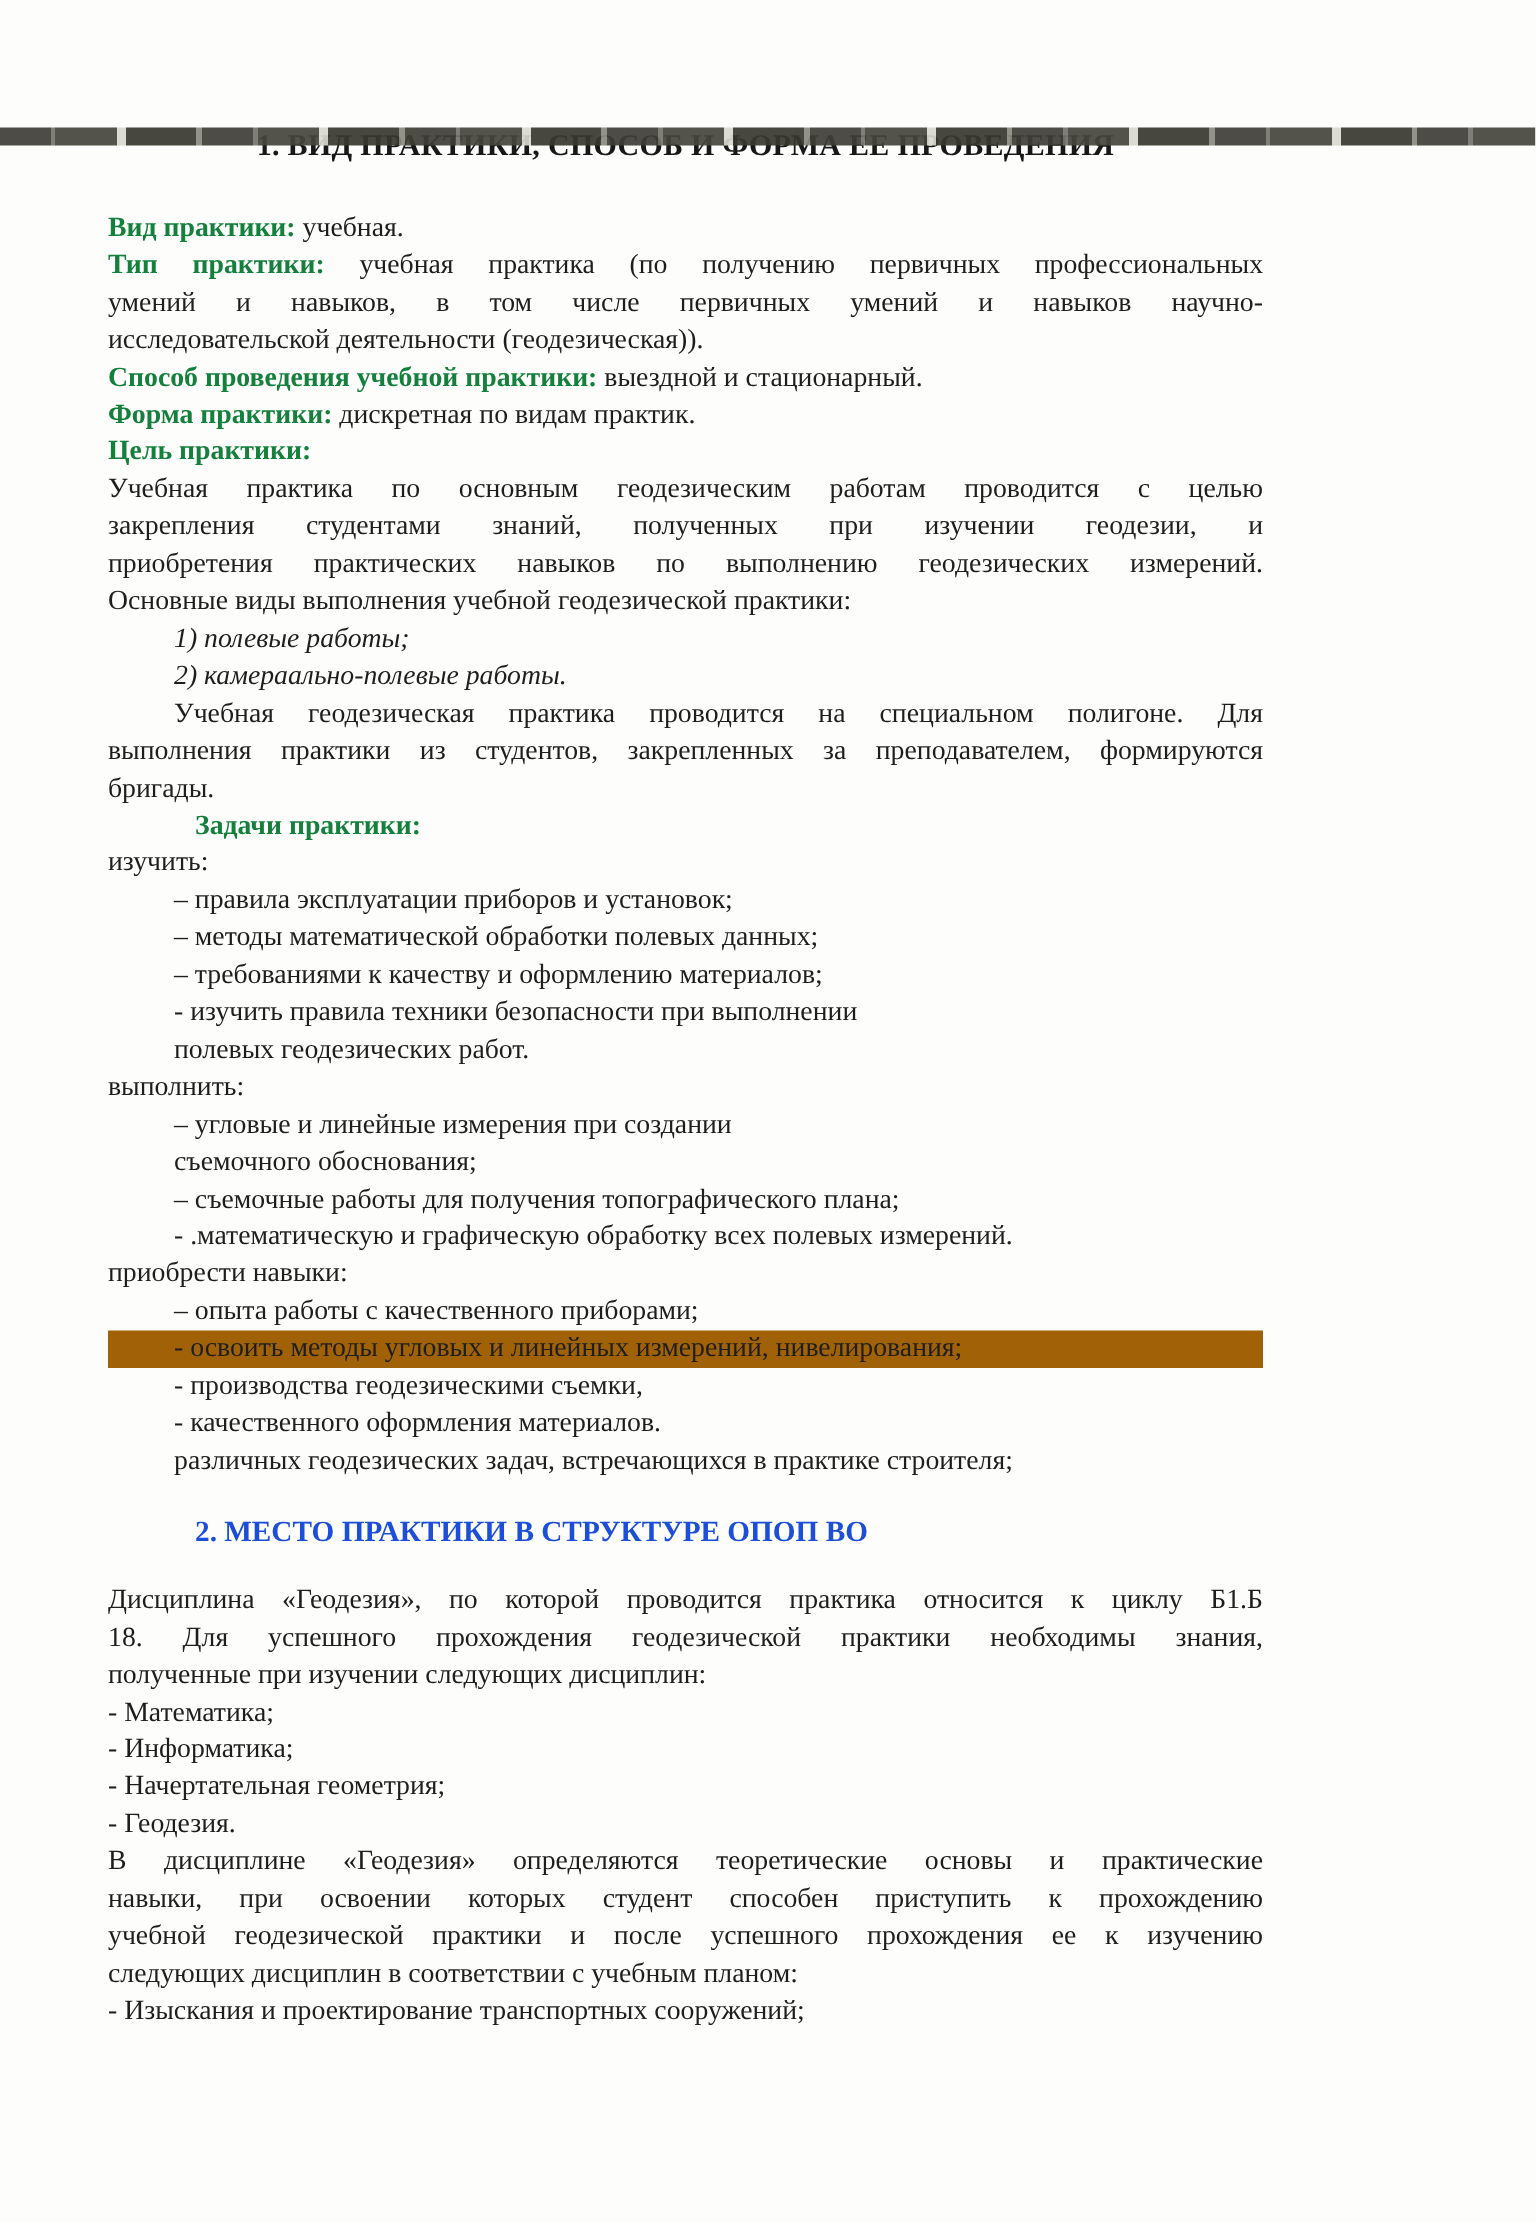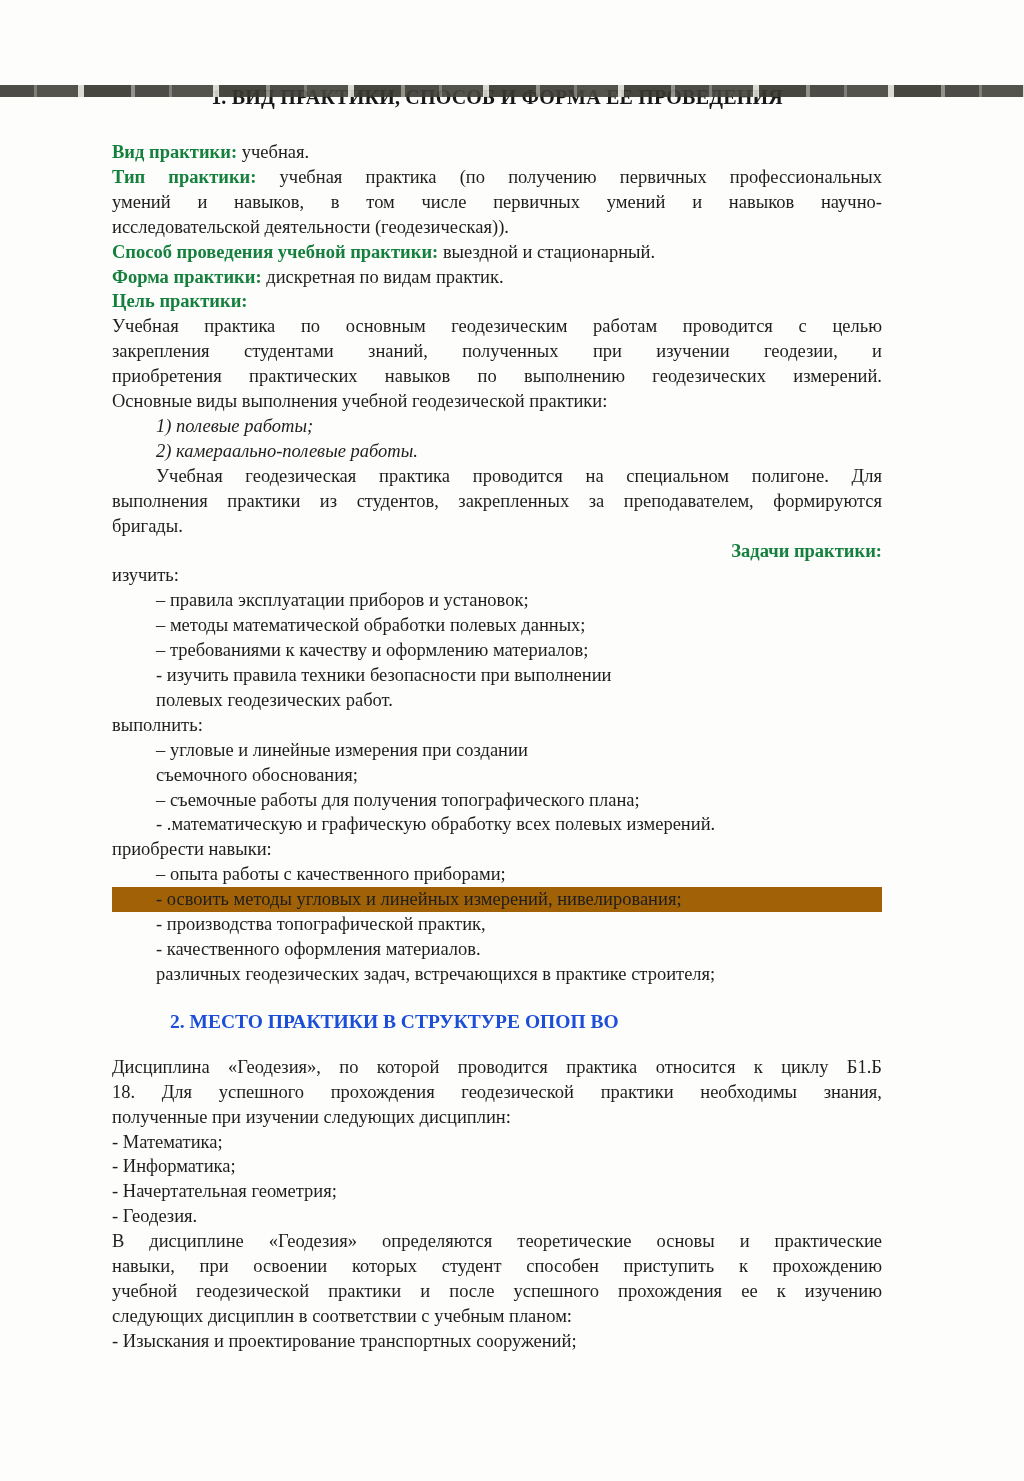--- a/index.html
+++ b/index.html
@@ -19,21 +19,21 @@
       repeating-linear-gradient(90deg,
         #3e3d36 0px, #3e3d36 34px,
         #75746b 34px, #75746b 37px,
         #45443c 37px, #45443c 78px,
         #d9d8cf 78px, #d9d8cf 84px,
         #38372f 84px, #38372f 131px,
         #8a897f 131px, #8a897f 135px);
     opacity: 0.92;
   }
 
-  .content { margin: 0 118px 0 112px; width: 770px; }
+  .content { margin: 0 118px 0 72px; width: 770px; }
 
   .title {
     margin: 85px 0 0 0;
     text-align: center;
     font-size: 20px; font-weight: 700;
     line-height: 24px;
     letter-spacing: 0.2px;
     color: #181818;
   }
 
@@ -41,21 +41,21 @@
   .lines2 { margin-top: 21px; }
 
   .line {
     font-size: 18.5px;
     line-height: 24.9px;
     white-space: nowrap;
     color: #1e1e1e;
   }
   .line.just { white-space: normal; text-align: justify; text-align-last: justify; }
   .line.ind1 { padding-left: 44px; }
-  .line.ind2 { padding-left: 58px; text-align: right; }
+  .line.ind2 { padding-left: 58px; }
   .line.ital { font-style: italic; }
   .line.shade { background: #a16207; }
   .bold { font-weight: 700; color: #15803d; }
 
   .heading2 {
     margin: 23px 0 0 58px;
     font-size: 19.5px; font-weight: 700;
     line-height: 24px;
     color: #1d4ed8;
   }
@@ -94,21 +94,21 @@
         <div class="line ind1"><span>- изучить правила техники безопасности при выполнении</span></div>
         <div class="line ind1"><span>полевых геодезических работ.</span></div>
         <div class="line"><span>выполнить:</span></div>
         <div class="line ind1"><span>– угловые и линейные измерения при создании</span></div>
         <div class="line ind1"><span>съемочного обоснования;</span></div>
         <div class="line ind1"><span>– съемочные работы для получения топографического плана;</span></div>
         <div class="line ind1"><span>- .математическую и графическую обработку всех полевых измерений.</span></div>
         <div class="line"><span>приобрести навыки:</span></div>
         <div class="line ind1"><span>– опыта работы с качественного приборами;</span></div>
         <div class="line ind1 shade"><span>- освоить методы угловых и линейных измерений, нивелирования;</span></div>
-        <div class="line ind1"><span>- производства топографической практик,</span></div>
+        <div class="line ind1"><span>- производства геодезическими съемки,</span></div>
         <div class="line ind1"><span>- качественного оформления материалов.</span></div>
         <div class="line ind1"><span>различных геодезических задач, встречающихся в практике строителя;</span></div>
       </div>
 
     <div class="heading2">2. МЕСТО ПРАКТИКИ В СТРУКТУРЕ ОПОП ВО</div>
 
     <div class="lines2" id="s2-lines">
         <div class="line just"><span>Дисциплина «Геодезия», по которой проводится практика относится к циклу Б1.Б</span></div>
         <div class="line just"><span>18. Для успешного прохождения геодезической практики необходимы знания,</span></div>
         <div class="line"><span>полученные при изучении следующих дисциплин:</span></div>

